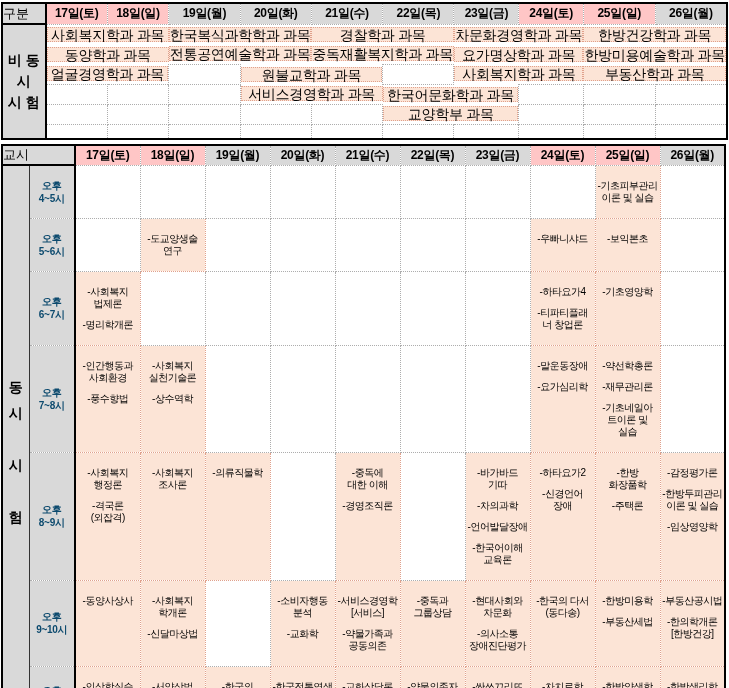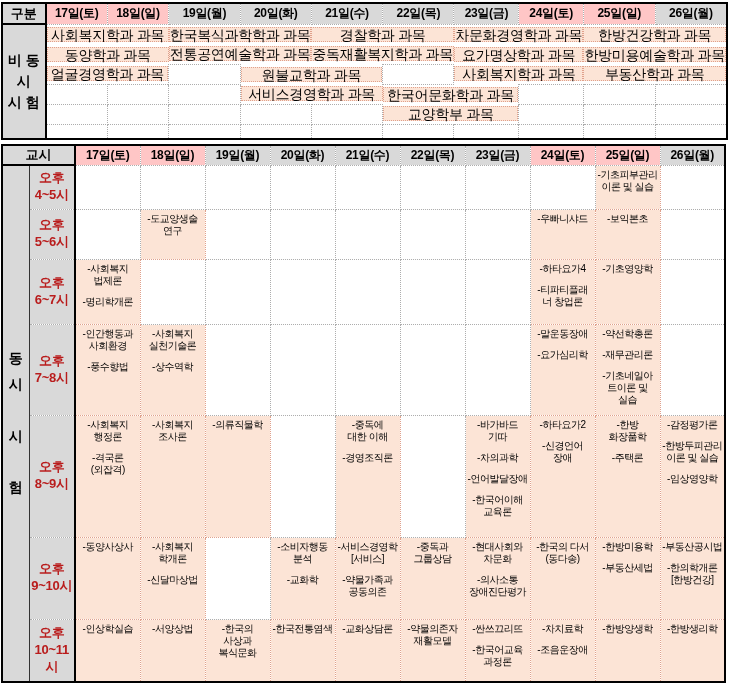--- a/index.html
+++ b/index.html
@@ -14,21 +14,21 @@
   body{margin:0;background:#FFFFFF;width:729px;font-family:"Liberation Sans",sans-serif;}
   .page{padding:2px 1px;}
   table{border-collapse:collapse;table-layout:fixed;}
   .tbl{border:2px solid var(--table-border);}
   #top-table{margin-bottom:4px;}
   th,td{padding:0;overflow:hidden;}
   th.corner{
     background:var(--weekday-header);
     border-right:2px solid var(--table-border);
     border-bottom:2px solid var(--table-border);
-    font-size:13px;font-weight:bold;text-align:center;color:#000;
+    font-size:13px;font-weight:normal;text-align:left;color:#000;
   }
   th.date{
     background:var(--weekday-header);
     border:1px dotted var(--grid-line);
     font-size:12px;font-weight:bold;color:#000;
     letter-spacing:-0.3px;
   }
   th.date.weekend{background:var(--weekend-header);}
   td.side{
     background:var(--weekday-header);
@@ -44,28 +44,28 @@
     background:var(--course-cell);
     border:1px dotted var(--course-border);
     font-size:14px;color:#000;text-align:center;
     letter-spacing:-0.3px;white-space:nowrap;
   }
   td.blank{border:1px dotted var(--grid-line);background:#fff;}
   td.time{
     background:var(--weekday-header);
     border:1px dotted var(--grid-line);
     border-right:2px solid var(--table-border);
-    font-size:13px;font-weight:bold;color:#b91c1c;text-align:center;
+    font-size:10px;font-weight:bold;color:#0c4a6e;text-align:center;
     vertical-align:middle;white-space:pre-line;line-height:1.3;
     letter-spacing:-0.3px;
   }
   td.course{
     background:var(--course-cell);
     border:1px dotted var(--course-border);
-    vertical-align:top;padding:3px 1px;
+    vertical-align:top;padding:14px 1px;
   }
   .item{
     font-size:10px;color:#000;letter-spacing:-0.5px;
     line-height:1.2;text-align:center;white-space:pre-line;
     margin:0 0 9px 0;
   }
   .item:last-child{margin-bottom:0;}
 </style>
 </head>
 <body>

